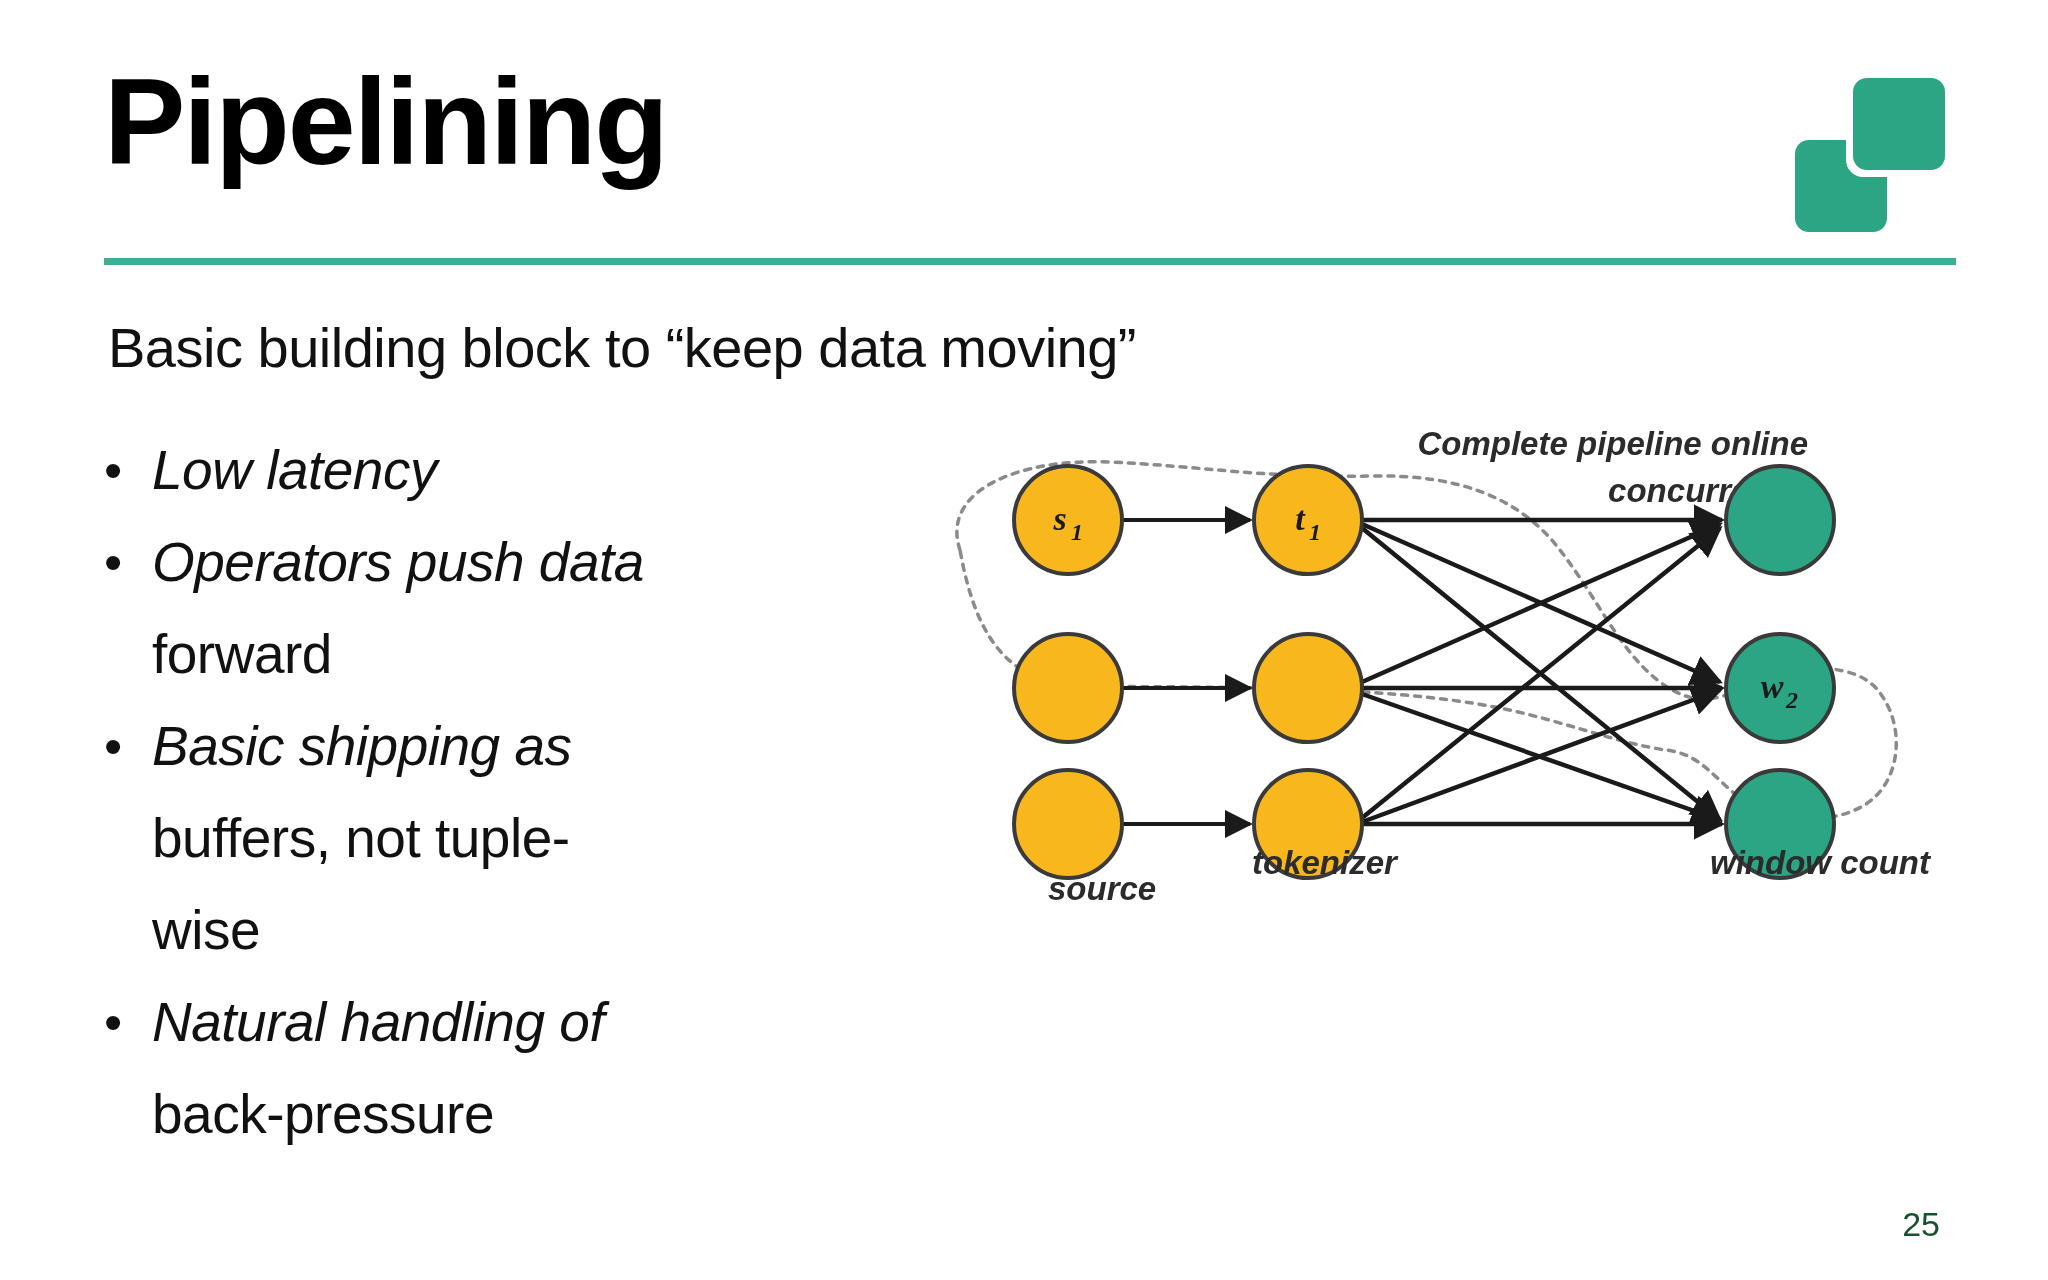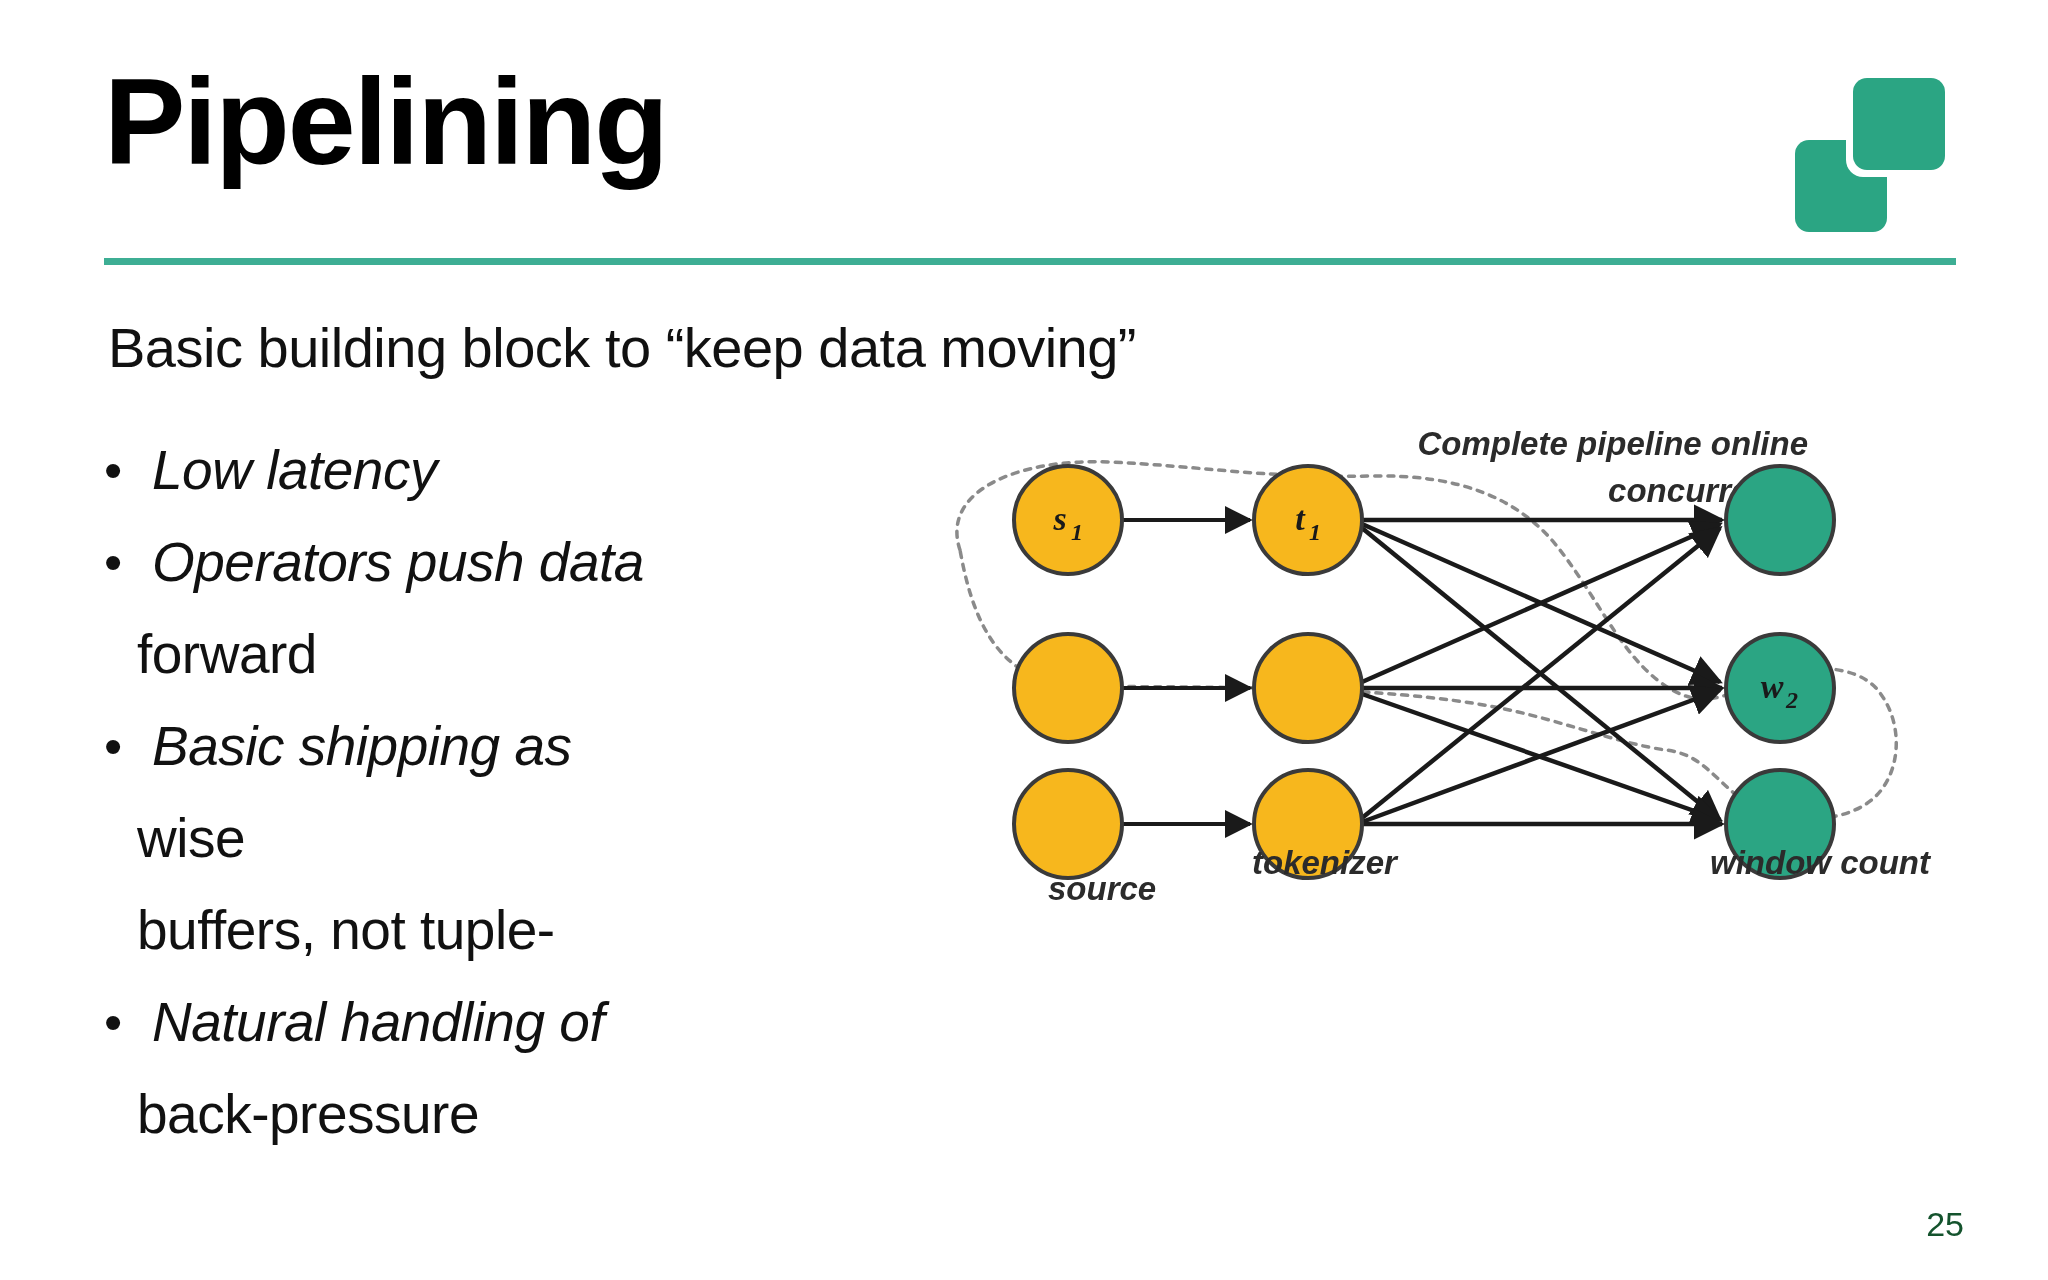--- a/index.html
+++ b/index.html
@@ -9,21 +9,20 @@
   }
   body {
     font-family: "Liberation Sans", sans-serif;
   }
   .slide {
     position: relative;
     width: 1984px;
     height: 1280px;
     background: #ffffff;
     overflow: hidden;
-    padding-left: 24px;
   }
 
   
   .slide-title {
     position: absolute;
     left: 104px;
     top: 58px;
     font-size: 122px;
     font-weight: 700;
     letter-spacing: -2px;
@@ -100,21 +99,21 @@
   }
   .bullet-text {
     flex: 1 1 auto;
     font-size: 55px;
     line-height: 92px;
     color: #111111;
     letter-spacing: -0.5px;
     font-style: italic;
   }
   .bullet-cont {
-    margin-left: 37px;
+    margin-left: 52px;
     font-size: 55px;
     line-height: 92px;
     color: #111111;
     letter-spacing: -0.5px;
   }
 
   
   .figure {
     position: absolute;
     left: 900px;
@@ -203,22 +202,22 @@
     <div class="bullet-row">
       <span class="bullet-dot">•</span>
       <span class="bullet-text">Operators push data</span>
     </div>
     <div class="bullet-cont">forward</div>
 
     <div class="bullet-row">
       <span class="bullet-dot">•</span>
       <span class="bullet-text">Basic shipping as</span>
     </div>
+    <div class="bullet-cont">buffers, not tuple-</div>
     <div class="bullet-cont">wise</div>
-    <div class="bullet-cont">buffers, not tuple-</div>
 
     <div class="bullet-row">
       <span class="bullet-dot">•</span>
       <span class="bullet-text">Natural handling of</span>
     </div>
     <div class="bullet-cont">back-pressure</div>
 
   </div>
 
   <div class="figure">

